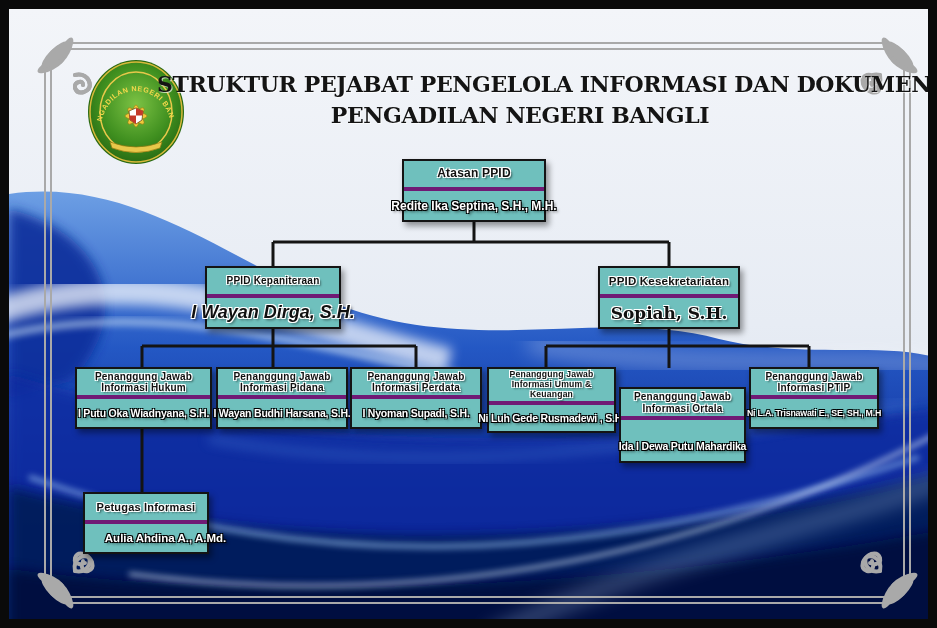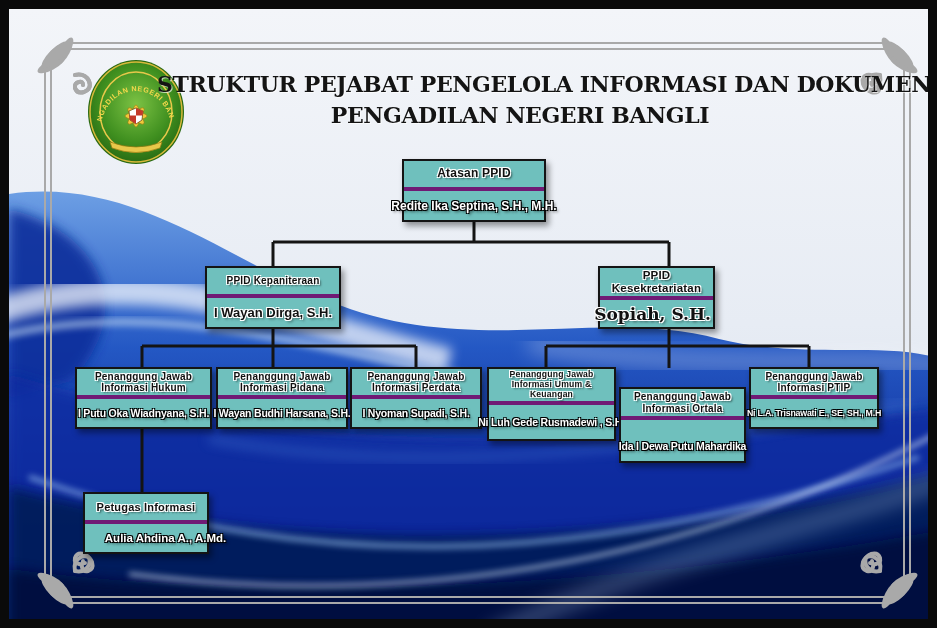--- a/index.html
+++ b/index.html
@@ -26,32 +26,32 @@
         text-shadow:-1px -1px 0 #000,1px -1px 0 #000,-1px 1px 0 #000,1px 1px 0 #000,2px 2px 3px rgba(0,0,0,.65);}
   .name-dark{color:#101010;
         text-shadow:-1px -1px 0 #fff,1px -1px 0 #fff,-1px 1px 0 #fff,1px 1px 0 #fff,2px 2px 3px rgba(0,0,0,.55);}
 
   #node-atasan         {left:393px;top:150px;width:144px;height:63px;}
   #node-atasan .node-title{font-size:12px;}
   #node-atasan .node-name {font-size:12px;}
 
   #node-kepaniteraan   {left:196px;top:257px;width:136px;height:63px;}
   #node-kepaniteraan .node-title{font-size:10px;}
-  #node-kepaniteraan .node-name {font-size:13px;}
-
-  #node-kesekretariatan{left:589px;top:257px;width:117px;height:63px;align-items:flex-end;}
+  #node-kepaniteraan .node-name {font-size:18px;font-style:italic;}
+
+  #node-kesekretariatan{left:589px;top:257px;width:142px;height:63px;}
   #node-kesekretariatan .node-title{font-size:11.5px;}
   #node-kesekretariatan .node-name {font-family:"DejaVu Serif","Liberation Serif",serif;font-size:17px;}
 
   .lvl3 .node-title{font-size:10px;}
   .lvl3 .node-name {font-size:10.5px;letter-spacing:-0.2px;}
   #node-hukum  {left:66px; top:358px;width:137px;height:62px;}
   #node-pidana {left:207px;top:358px;width:132px;height:62px;}
   #node-perdata{left:341px;top:358px;width:132px;height:62px;}
-  #node-umum   {left:478px;top:358px;width:129px;height:74px;}
+  #node-umum   {left:478px;top:358px;width:129px;height:66px;}
   #node-umum .node-title{font-size:8.6px;}
   #node-ortala {left:610px;top:378px;width:127px;height:76px;gap:11px;}
   #node-ptip   {left:740px;top:358px;width:130px;height:62px;}
   #node-ptip .node-name{font-size:8.8px;letter-spacing:-0.2px;}
   #node-petugas{left:74px;top:483px;width:126px;height:62px;}
   #node-petugas .node-title{font-size:11px;}
   #node-petugas .node-name {font-size:11.5px;margin-left:39px;}
 </style>
 </head>
 <body>

